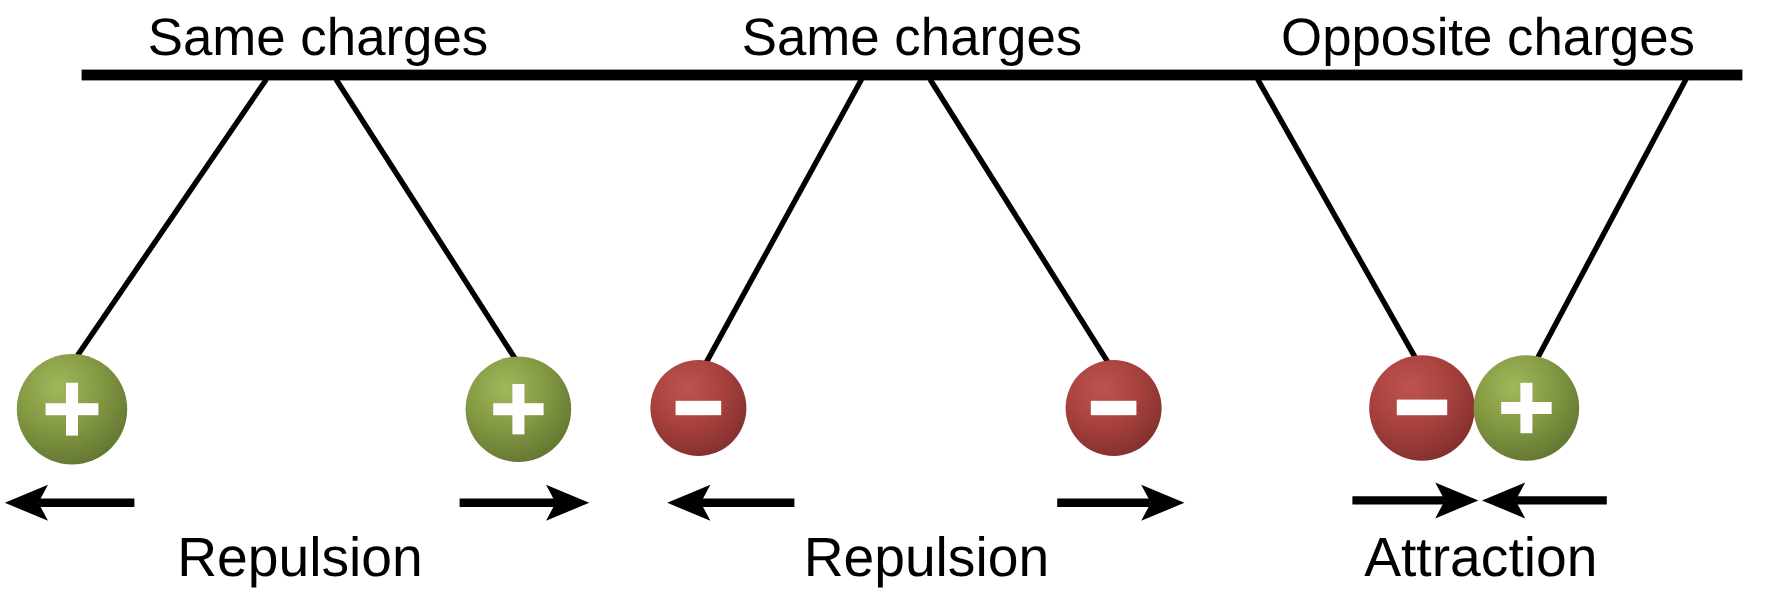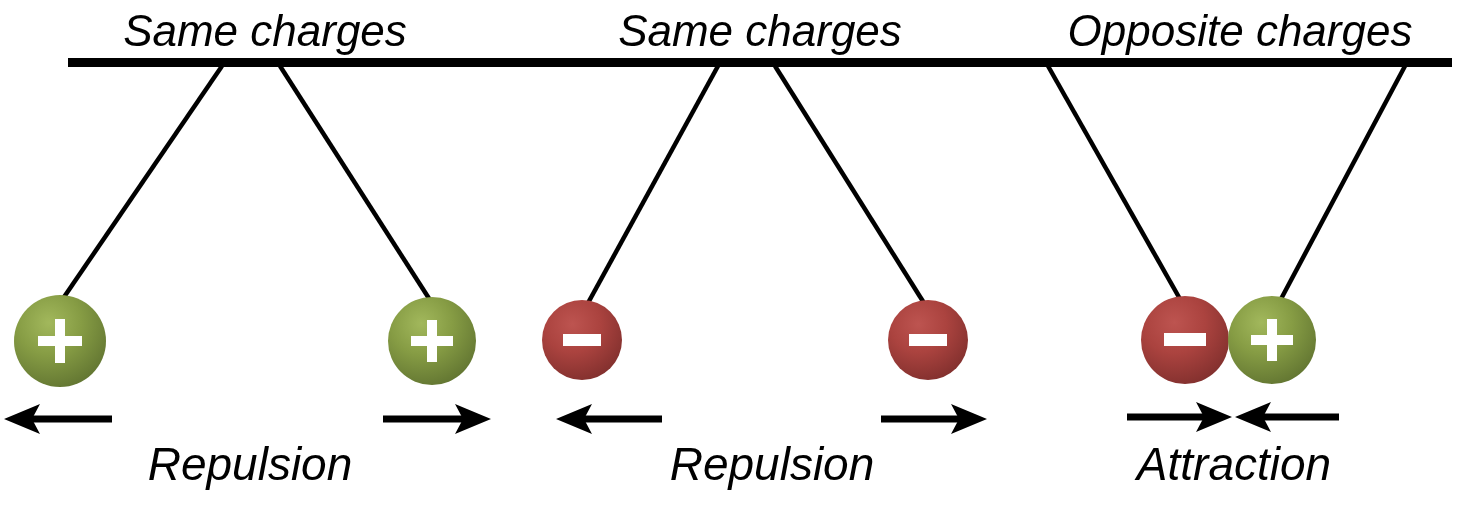--- a/index.html
+++ b/index.html
@@ -9,21 +9,20 @@
   }
   body {
     font-family: "Liberation Sans", sans-serif;
   }
   #diagram-root {
     position: relative;
     width: 1475px;
     height: 505px;
     background: #ffffff;
     overflow: hidden;
-    font-style: italic;
   }
   svg#scene {
     position: absolute;
     left: 0;
     top: 0;
     width: 1475px;
     height: 505px;
     display: block;
   }
   .grp-label, .force-label {

